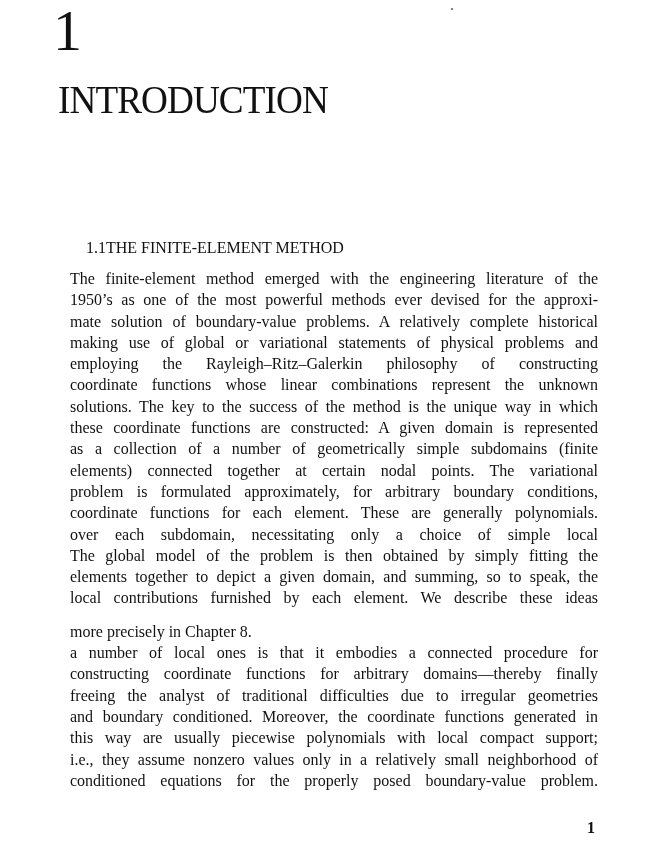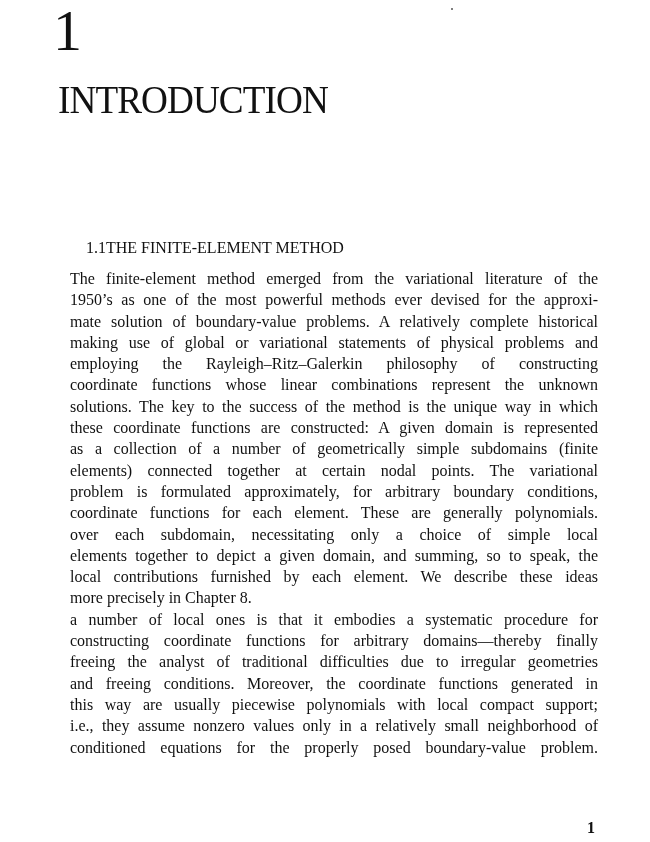--- a/index.html
+++ b/index.html
@@ -60,20 +60,21 @@
       height: 21.3px;
       line-height: 21.3px;
       font-size: 16px;
       white-space: nowrap;
       text-align: justify;
       text-align-last: justify;
       overflow: visible;
     }
     .line.last {
       text-align-last: left;
+      margin-top: 12px;
     }
     .line.indent {
       padding-left: 11px;
       box-sizing: border-box;
     }
     .page-number {
       position: absolute;
       left: 587px;
       top: 818px;
       font-size: 16px;
@@ -97,42 +98,43 @@
 
 <div class="chapter-number">1</div>
 <div class="chapter-title">INTRODUCTION</div>
 
 <div class="section-heading">
   <span class="sec-num">1.1</span><span>THE FINITE-ELEMENT METHOD</span>
 </div>
 
 <div class="body-text">
   <div>
-    <span class="line">The finite-element method emerged from the variational literature of the</span>
+    <span class="line">The finite-element method emerged with the engineering literature of the</span>
     <span class="line">1950’s as one of the most powerful methods ever devised for the approxi-</span>
     <span class="line">mate solution of boundary-value problems. A relatively complete historical</span>
     <span class="line">making use of global or variational statements of physical problems and</span>
     <span class="line">employing the Rayleigh–Ritz–Galerkin philosophy of constructing</span>
     <span class="line">coordinate functions whose linear combinations represent the unknown</span>
     <span class="line">solutions. The key to the success of the method is the unique way in which</span>
     <span class="line">these coordinate functions are constructed: A given domain is represented</span>
     <span class="line">as a collection of a number of geometrically simple subdomains (finite</span>
     <span class="line">elements) connected together at certain nodal points. The variational</span>
     <span class="line">problem is formulated approximately, for arbitrary boundary conditions,</span>
     <span class="line">coordinate functions for each element. These are generally polynomials.</span>
     <span class="line">over each subdomain, necessitating only a choice of simple local</span>
+    <span class="line">The global model of the problem is then obtained by simply fitting the</span>
     <span class="line">elements together to depict a given domain, and summing, so to speak, the</span>
     <span class="line">local contributions furnished by each element. We describe these ideas</span>
     <span class="line last">more precisely in Chapter 8.</span>
   </div>
   <div>
-    <span class="line">a number of local ones is that it embodies a systematic procedure for</span>
+    <span class="line">a number of local ones is that it embodies a connected procedure for</span>
     <span class="line">constructing coordinate functions for arbitrary domains—thereby finally</span>
     <span class="line">freeing the analyst of traditional difficulties due to irregular geometries</span>
-    <span class="line">and freeing conditions. Moreover, the coordinate functions generated in</span>
+    <span class="line">and boundary conditioned. Moreover, the coordinate functions generated in</span>
     <span class="line">this way are usually piecewise polynomials with local compact support;</span>
     <span class="line">i.e., they assume nonzero values only in a relatively small neighborhood of</span>
     <span class="line">conditioned equations for the properly posed boundary-value problem.</span>
 
   </div>
 </div>
 
 <div class="page-number">1</div>
 
 </body></html>

